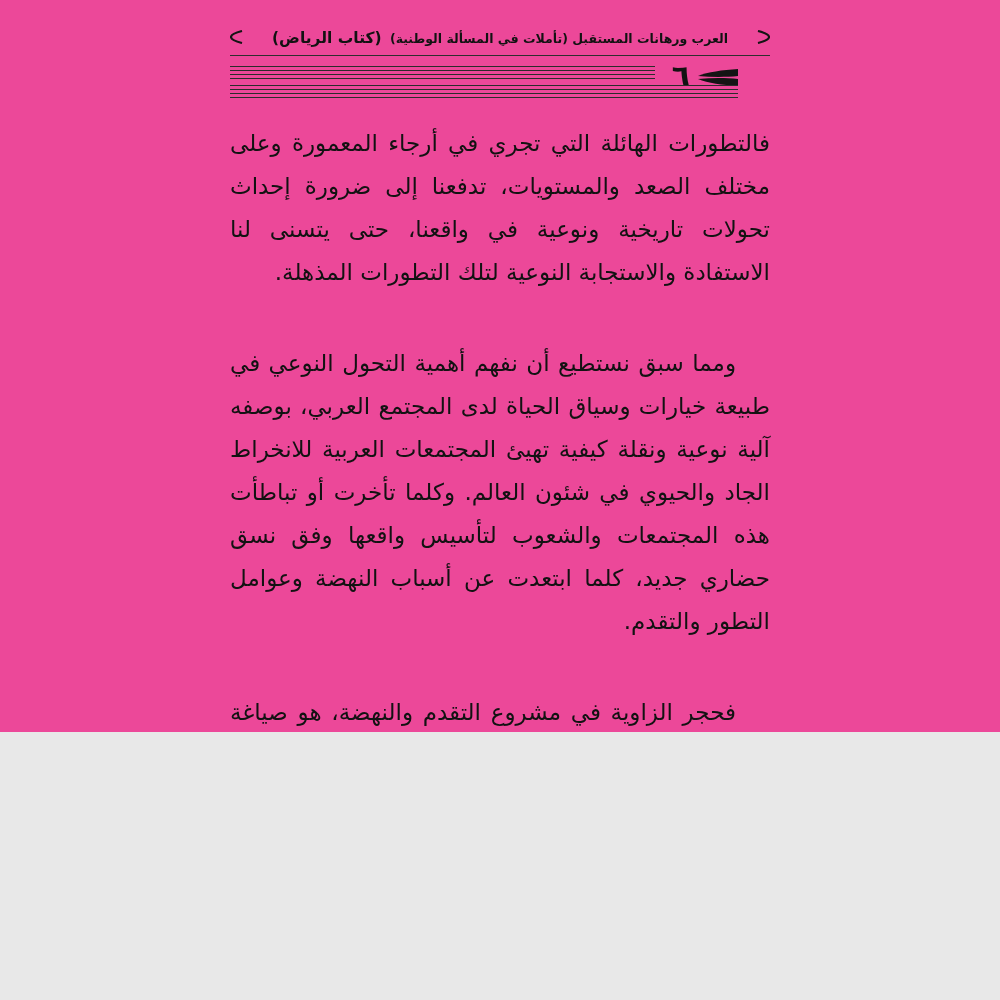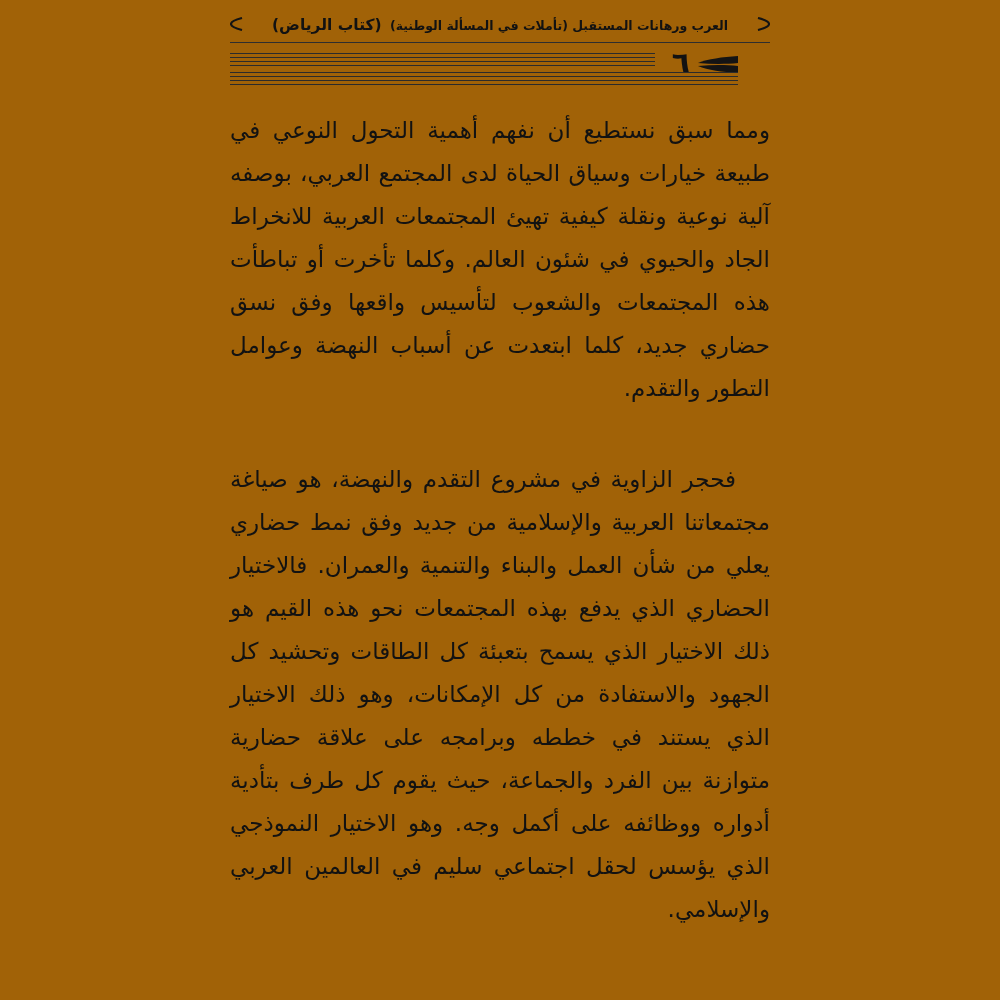--- a/index.html
+++ b/index.html
@@ -2,25 +2,25 @@
 <html lang="ar"><head>
 <meta charset="utf-8">
 <style>
   html, body {
     margin: 0;
     padding: 0;
     background: #e8e8e8;
   }
   .page {
     width: 1000px;
-    height: 1000px;
+    height: 732px;
     margin: 0 auto;
-    background: #a16207;
+    background: #ec4899;
     box-sizing: border-box;
-    padding: 16px 230px 0 230px;
+    padding: 29px 230px 0 230px;
     position: relative;
     font-family: "DejaVu Sans", sans-serif;
     color: #121212;
     overflow: hidden;
   }
   
   .header {
     position: relative;
     direction: rtl;
     text-align: center;
@@ -102,17 +102,18 @@
     <div class="stripes stripes-top"></div>
     <div class="pagenum">٦</div>
     <svg class="wedge" width="40" height="17" viewBox="0 0 40 17">
       <path d="M40 0 C24 1 10 3 0 7 C14 8.2 28 8.2 40 7 Z" fill="#141414"></path>
       <path d="M40 10 C28 8.8 14 8.8 0 10 C10 14 24 16 40 17 Z" fill="#141414"></path>
     </svg>
     <div class="stripes stripes-bottom"></div>
   </div>
 
   <main class="body">
+    <p>فالتطورات الهائلة التي تجري في أرجاء المعمورة وعلى مختلف الصعد والمستويات، تدفعنا إلى ضرورة إحداث تحولات تاريخية ونوعية في واقعنا، حتى يتسنى لنا الاستفادة والاستجابة النوعية لتلك التطورات المذهلة.</p>
     <p>ومما سبق نستطيع أن نفهم أهمية التحول النوعي في طبيعة خيارات وسياق الحياة لدى المجتمع العربي، بوصفه آلية نوعية ونقلة كيفية تهيئ المجتمعات العربية للانخراط الجاد والحيوي في شئون العالم. وكلما تأخرت أو تباطأت هذه المجتمعات والشعوب لتأسيس واقعها وفق نسق حضاري جديد، كلما ابتعدت عن أسباب النهضة وعوامل التطور والتقدم.</p>
     <p>فحجر الزاوية في مشروع التقدم والنهضة، هو صياغة مجتمعاتنا العربية والإسلامية من جديد وفق نمط حضاري يعلي من شأن العمل والبناء والتنمية والعمران. فالاختيار الحضاري الذي يدفع بهذه المجتمعات نحو هذه القيم هو ذلك الاختيار الذي يسمح بتعبئة كل الطاقات وتحشيد كل الجهود والاستفادة من كل الإمكانات، وهو ذلك الاختيار الذي يستند في خططه وبرامجه على علاقة حضارية متوازنة بين الفرد والجماعة، حيث يقوم كل طرف بتأدية أدواره ووظائفه على أكمل وجه. وهو الاختيار النموذجي الذي يؤسس لحقل اجتماعي سليم في العالمين العربي والإسلامي.</p>
   </main>
 
 </div>
 
 </body></html>

